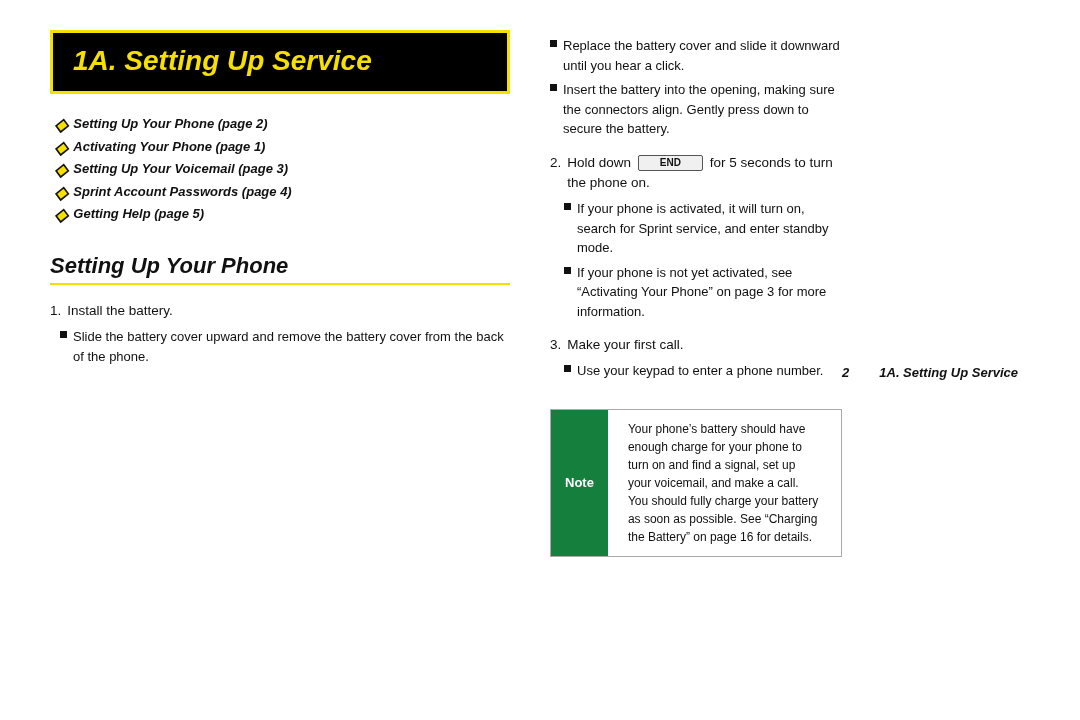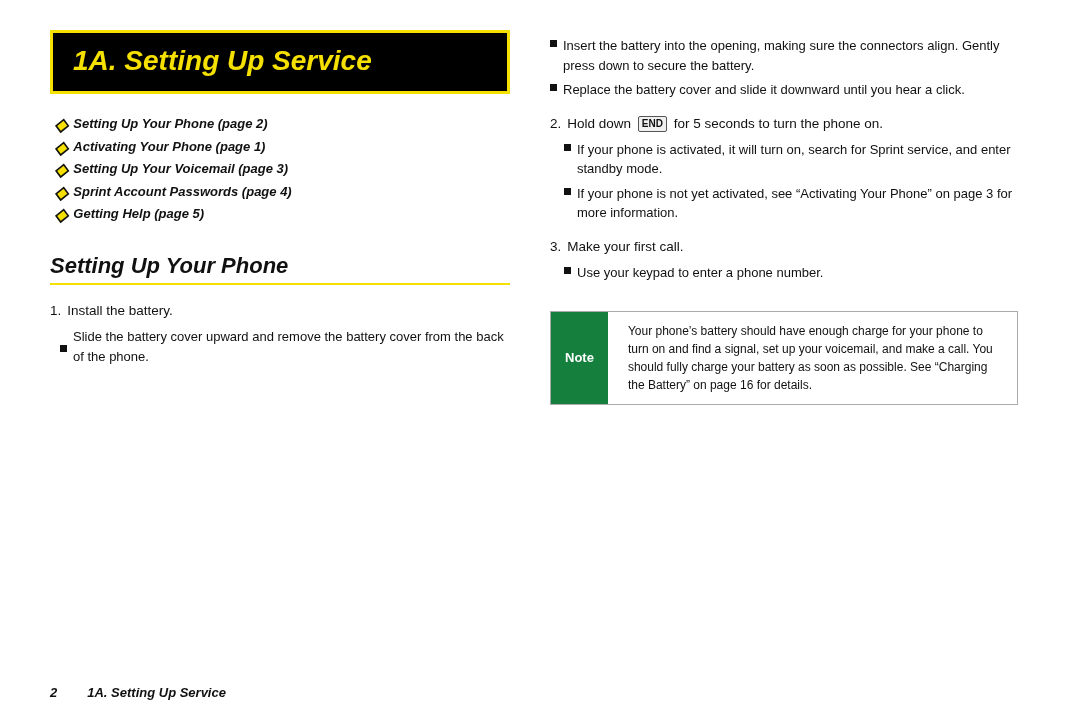--- a/index.html
+++ b/index.html
@@ -16,21 +16,21 @@
       font-size: 14px;
       color: #111111;
       overflow: hidden;
     }
 
     .page {
       width: 1068px;
       height: 720px;
       background: #ffffff;
       display: flex;
-      flex-direction: column;
+      flex-direction: row;
       padding: 30px 50px 20px 50px;
       position: relative;
     }
 
     .two-col {
       display: flex;
       flex-direction: row;
       gap: 40px;
       flex: 1;
     }
@@ -120,21 +120,21 @@
       list-style: none;
       padding-left: 10px;
       margin-top: 6px;
     }
 
     .sub-bullets li {
       font-size: 13px;
       line-height: 1.5;
       margin-bottom: 5px;
       display: flex;
-      align-items: center;
+      align-items: flex-start;
       gap: 6px;
     }
 
     .bullet-square {
       width: 7px;
       height: 7px;
       background: #111111;
       flex-shrink: 0;
       margin-top: 4px;
       display: inline-block;
@@ -178,21 +178,21 @@
       margin-bottom: 5px;
       display: flex;
       align-items: flex-start;
       gap: 6px;
     }
 
     .kbd {
       display: inline-block;
       border: 1px solid #555;
       border-radius: 2px;
-      padding: 0px 3px;
+      padding: 0px 21px;
       font-size: 10px;
       font-weight: bold;
       background: #f0f0f0;
       color: #111;
       vertical-align: middle;
       line-height: 1.4;
     }
 
     .note-box {
       display: flex;
@@ -299,25 +299,25 @@
     </div>
 
     <div class="right-col">
 
       <ul class="right-steps">
 
         <li>
           <ul class="right-sub-bullets" style="padding-left:0;">
             <li>
               <span class="bullet-square"></span>
+              <span>Replace the battery cover and slide it downward until you hear a click.</span>
+            </li>
+            <li>
+              <span class="bullet-square"></span>
               <span>Insert the battery into the opening, making sure the connectors align. Gently press down to secure the battery.</span>
-            </li>
-            <li>
-              <span class="bullet-square"></span>
-              <span>Replace the battery cover and slide it downward until you hear a click.</span>
             </li>
           </ul>
         </li>
 
         <li>
           <div class="right-step-row">
             <span>2.</span>
             <span>
               <span>Hold down</span>
               <span class="kbd" style="margin:0 3px;">END</span>

